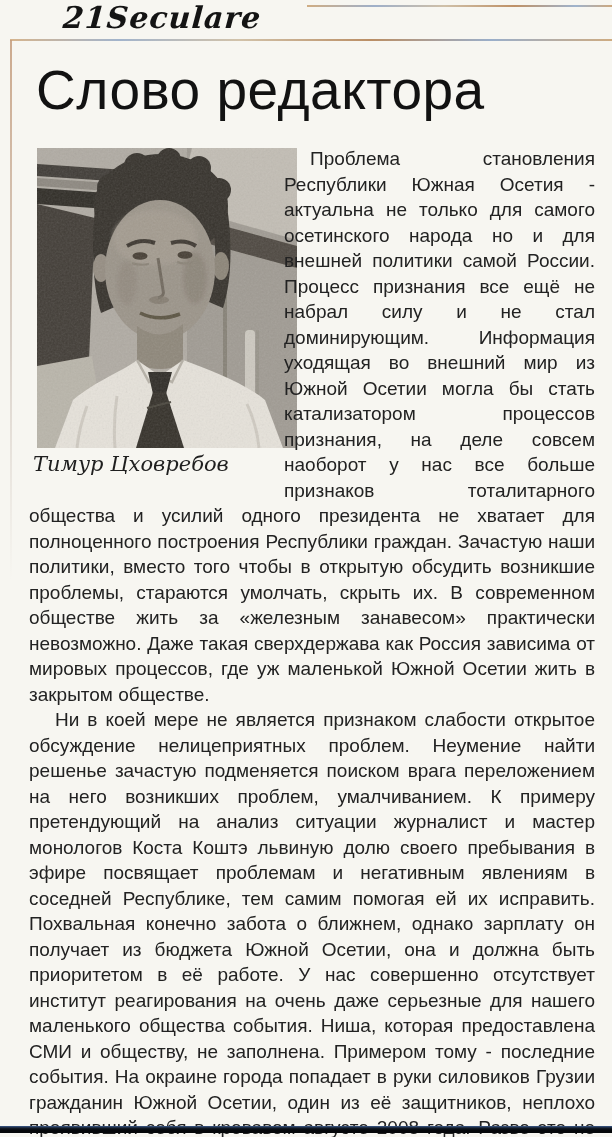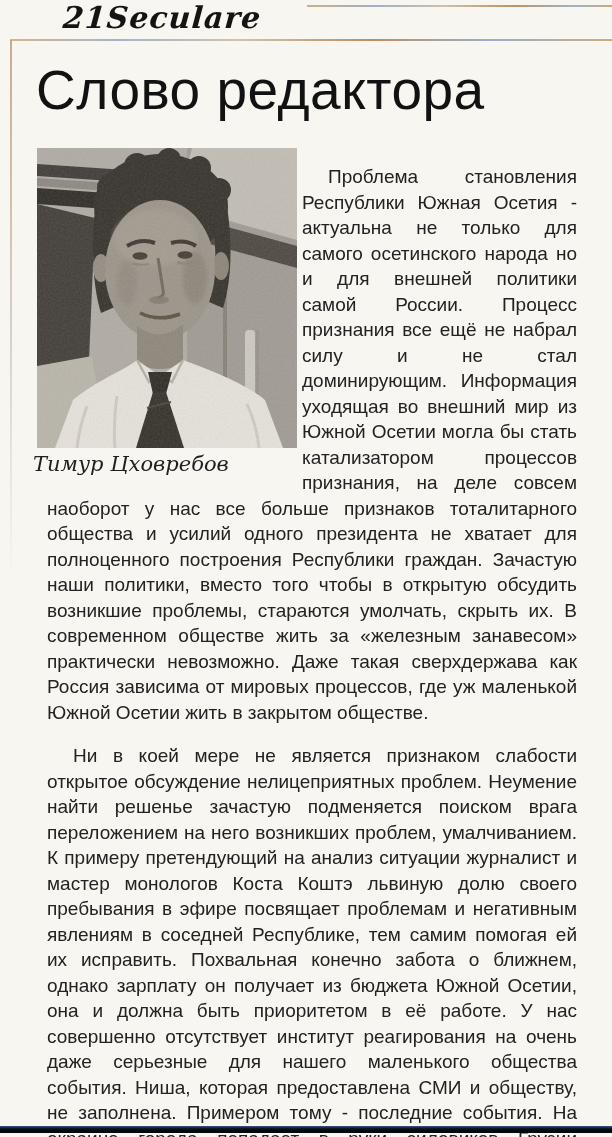--- a/index.html
+++ b/index.html
@@ -39,23 +39,23 @@
     position:absolute;left:36px;top:58px;margin:0;
     font-size:55px;font-weight:400;letter-spacing:.5px;
     color:#121212;white-space:nowrap;
   }
   
   .article{
     position:absolute;left:29px;top:146px;width:566px;
     font-size:19px;line-height:25.5px;text-align:justify;
     color:#222;
   }
-  .article p{margin:18px;text-indent:26px;}
+  .article p{margin:0;text-indent:26px;}
   .photo-figure{
-    float:left;margin:2px 33px 4px 8px;width:232px;
+    float:left;margin:2px 15px 4px 8px;width:232px;
   }
   .photo-figure svg{display:block;}
   .photo-caption{
     font-family:"DejaVu Serif",serif;font-style:italic;
     font-size:21px;line-height:26px;color:#1f1f1f;
     margin-top:3px;margin-left:-4px;white-space:nowrap;
   }
   .bottom-bar{
     position:absolute;left:0;right:0;top:1126px;height:7px;
     background:linear-gradient(180deg,#3c5c8d 0%,#131c29 30%,#05070a 60%,#05070a 100%);

